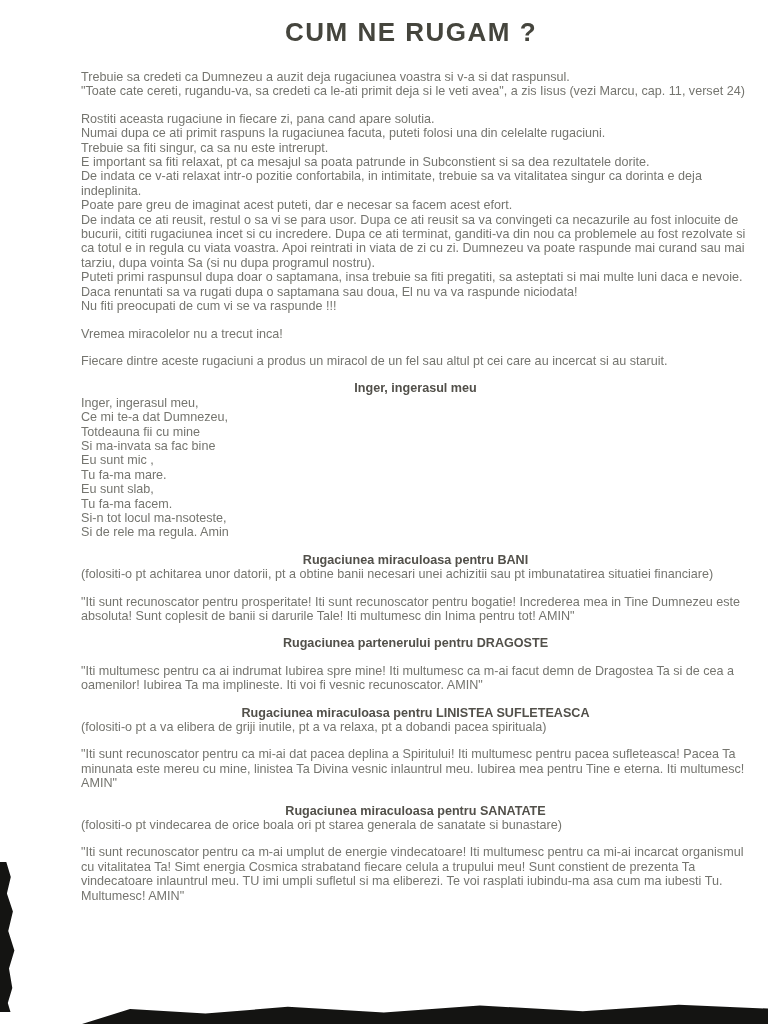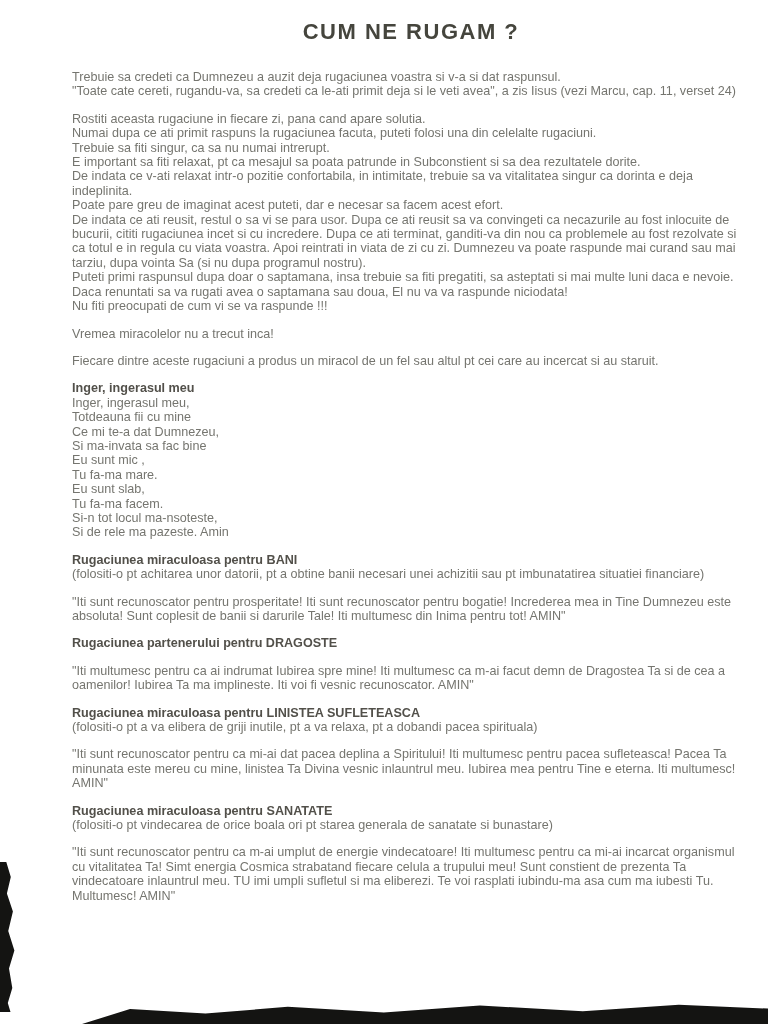--- a/index.html
+++ b/index.html
@@ -17,31 +17,32 @@
     left: 72px;
     top: 0;
     width: 678px;
     color: #75756f;
     font-size: 12.6px;
     line-height: 14.4px;
   }
   .page-title {
     margin: 20px 0 26px 0;
     text-align: center;
-    font-size: 22px;
+    font-size: 26px;
     line-height: 24px;
     font-weight: bold;
     letter-spacing: 1.5px;
     color: #45453d;
   }
-  .section { margin: 0 0 13px 0; }
+  .section { margin: 0 0 13px 9px; }
   .section:last-child { margin-bottom: 0; }
   .heading {
     font-weight: bold;
     color: #52504a;
+    text-align: center;
   }
   .line { min-height: 14.4px; }
   .artifact {
     position: absolute;
     pointer-events: none;
   }
   .artifact-left {
     left: 0;
     top: 862px;
     width: 15px;
@@ -63,47 +64,47 @@
   <div class="content">
     <h1 class="page-title">CUM NE RUGAM ?</h1>
     <div>
         <div class="section">
           <div class="line">Trebuie sa credeti ca Dumnezeu a auzit deja rugaciunea voastra si v-a si dat raspunsul.</div>
           <div class="line">"Toate cate cereti, rugandu-va, sa credeti ca le-ati primit deja si le veti avea", a zis Iisus (vezi Marcu, cap. 11, verset 24)</div>
         </div>
         <div class="section">
           <div class="line">Rostiti aceasta rugaciune in fiecare zi, pana cand apare solutia.</div>
           <div class="line">Numai dupa ce ati primit raspuns la rugaciunea facuta, puteti folosi una din celelalte rugaciuni.</div>
-          <div class="line">Trebuie sa fiti singur, ca sa nu numai intrerupt.</div>
+          <div class="line">Trebuie sa fiti singur, ca sa nu este intrerupt.</div>
           <div class="line">E important sa fiti relaxat, pt ca mesajul sa poata patrunde in Subconstient si sa dea rezultatele dorite.</div>
           <div class="line">De indata ce v-ati relaxat intr-o pozitie confortabila, in intimitate, trebuie sa va vitalitatea singur ca dorinta e deja indeplinita.</div>
           <div class="line">Poate pare greu de imaginat acest puteti, dar e necesar sa facem acest efort.</div>
           <div class="line">De indata ce ati reusit, restul o sa vi se para usor. Dupa ce ati reusit sa va convingeti ca necazurile au fost inlocuite de bucurii, cititi rugaciunea incet si cu incredere. Dupa ce ati terminat, ganditi-va din nou ca problemele au fost rezolvate si ca totul e in regula cu viata voastra. Apoi reintrati in viata de zi cu zi. Dumnezeu va poate raspunde mai curand sau mai tarziu, dupa vointa Sa (si nu dupa programul nostru).</div>
           <div class="line">Puteti primi raspunsul dupa doar o saptamana, insa trebuie sa fiti pregatiti, sa asteptati si mai multe luni daca e nevoie.</div>
-          <div class="line">Daca renuntati sa va rugati avea o saptamana sau doua, El nu va va raspunde niciodata!</div>
+          <div class="line">Daca renuntati sa va rugati dupa o saptamana sau doua, El nu va va raspunde niciodata!</div>
           <div class="line">Nu fiti preocupati de cum vi se va raspunde !!!</div>
         </div>
         <div class="section">
           <div class="line">Vremea miracolelor nu a trecut inca!</div>
         </div>
         <div class="section">
           <div class="line">Fiecare dintre aceste rugaciuni a produs un miracol de un fel sau altul pt cei care au incercat si au staruit.</div>
         </div>
         <div class="section">
           <div class="heading line">Inger, ingerasul meu</div>
           <div class="line">Inger, ingerasul meu,</div>
+          <div class="line">Ce mi te-a dat Dumnezeu,</div>
           <div class="line">Totdeauna fii cu mine</div>
-          <div class="line">Ce mi te-a dat Dumnezeu,</div>
           <div class="line">Si ma-invata sa fac bine</div>
           <div class="line">Eu sunt mic ,</div>
           <div class="line">Tu fa-ma mare.</div>
           <div class="line">Eu sunt slab,</div>
           <div class="line">Tu fa-ma facem.</div>
           <div class="line">Si-n tot locul ma-nsoteste,</div>
-          <div class="line">Si de rele ma pazeste. Amin</div>
+          <div class="line">Si de rele ma regula. Amin</div>
         </div>
         <div class="section">
           <div class="heading line">Rugaciunea miraculoasa pentru BANI</div>
           <div class="line">(folositi-o pt achitarea unor datorii, pt a obtine banii necesari unei achizitii sau pt imbunatatirea situatiei financiare)</div>
         </div>
         <div class="section">
           <div class="line">"Iti sunt recunoscator pentru prosperitate! Iti sunt recunoscator pentru bogatie! Increderea mea in Tine Dumnezeu este absoluta! Sunt coplesit de banii si darurile Tale! Iti multumesc din Inima pentru tot! AMIN"</div>
         </div>
         <div class="section">
           <div class="heading line">Rugaciunea partenerului pentru DRAGOSTE</div>

